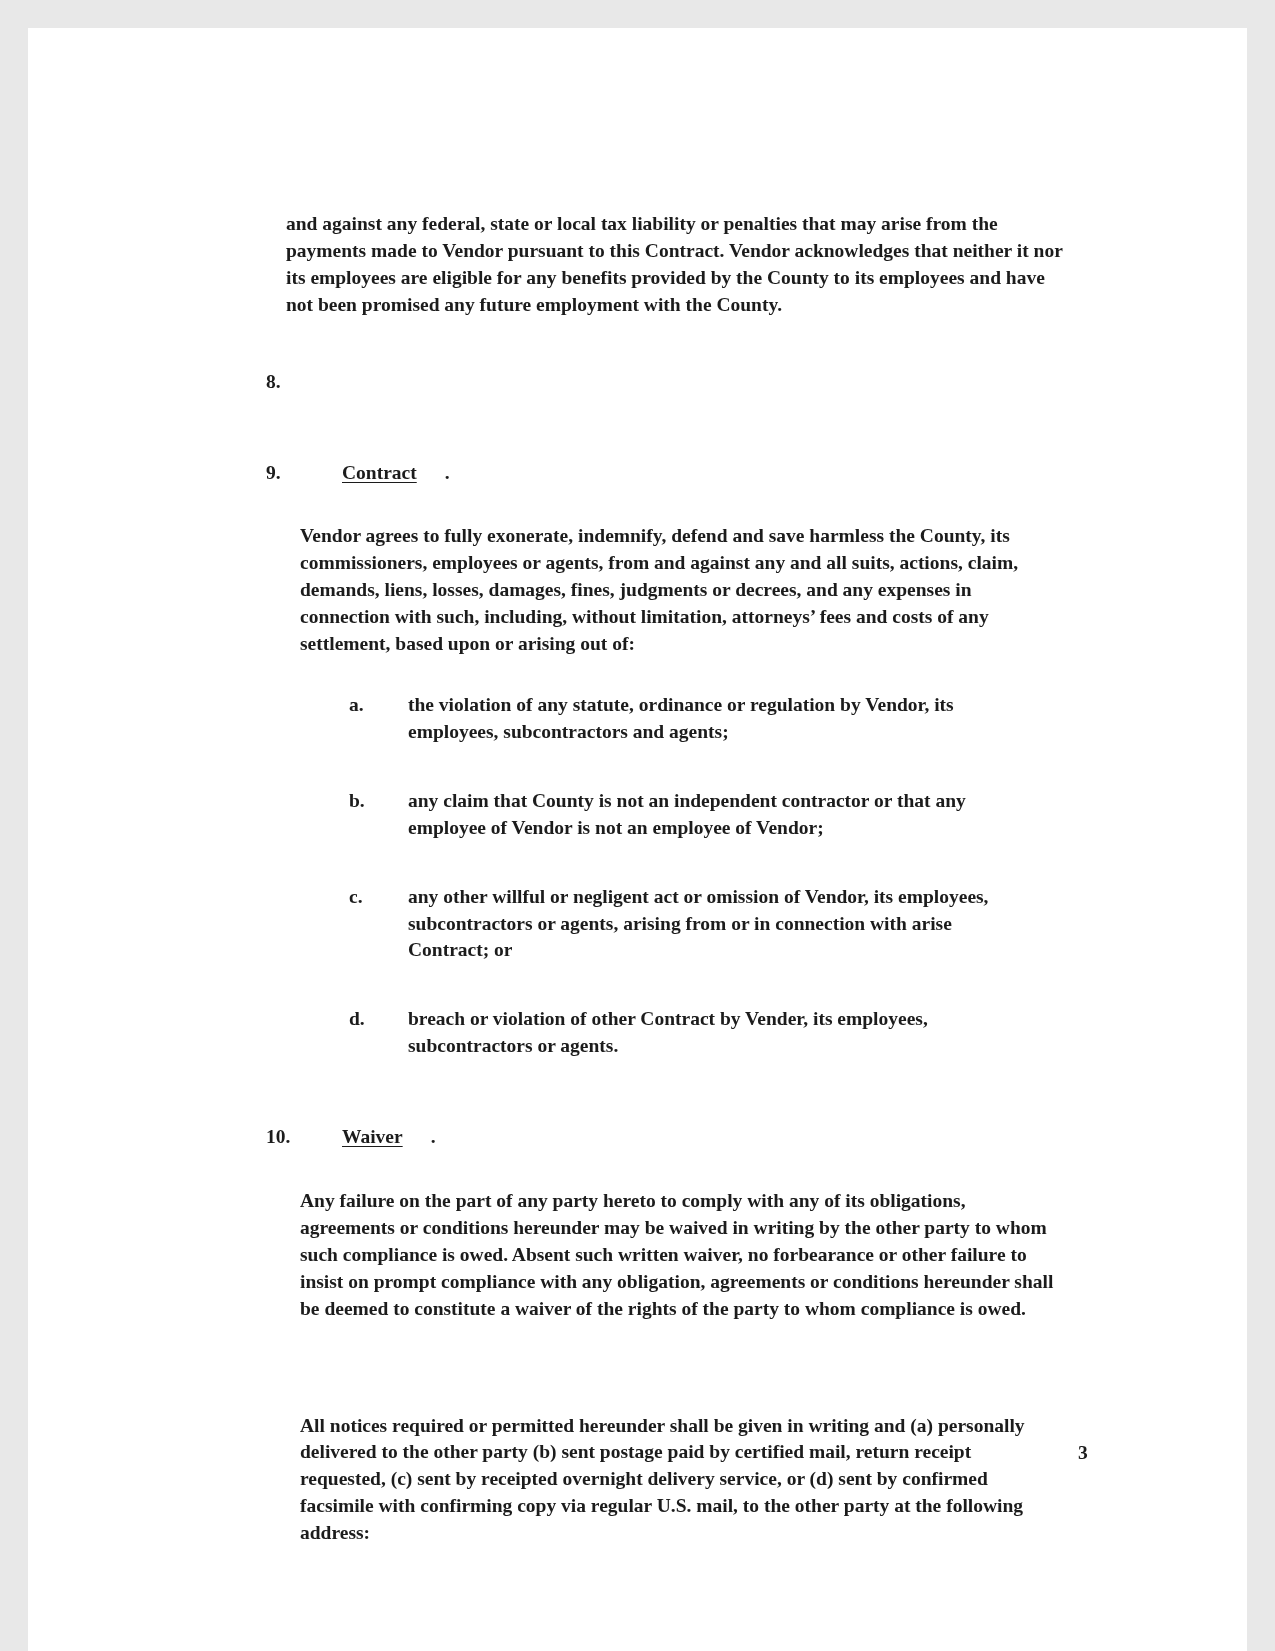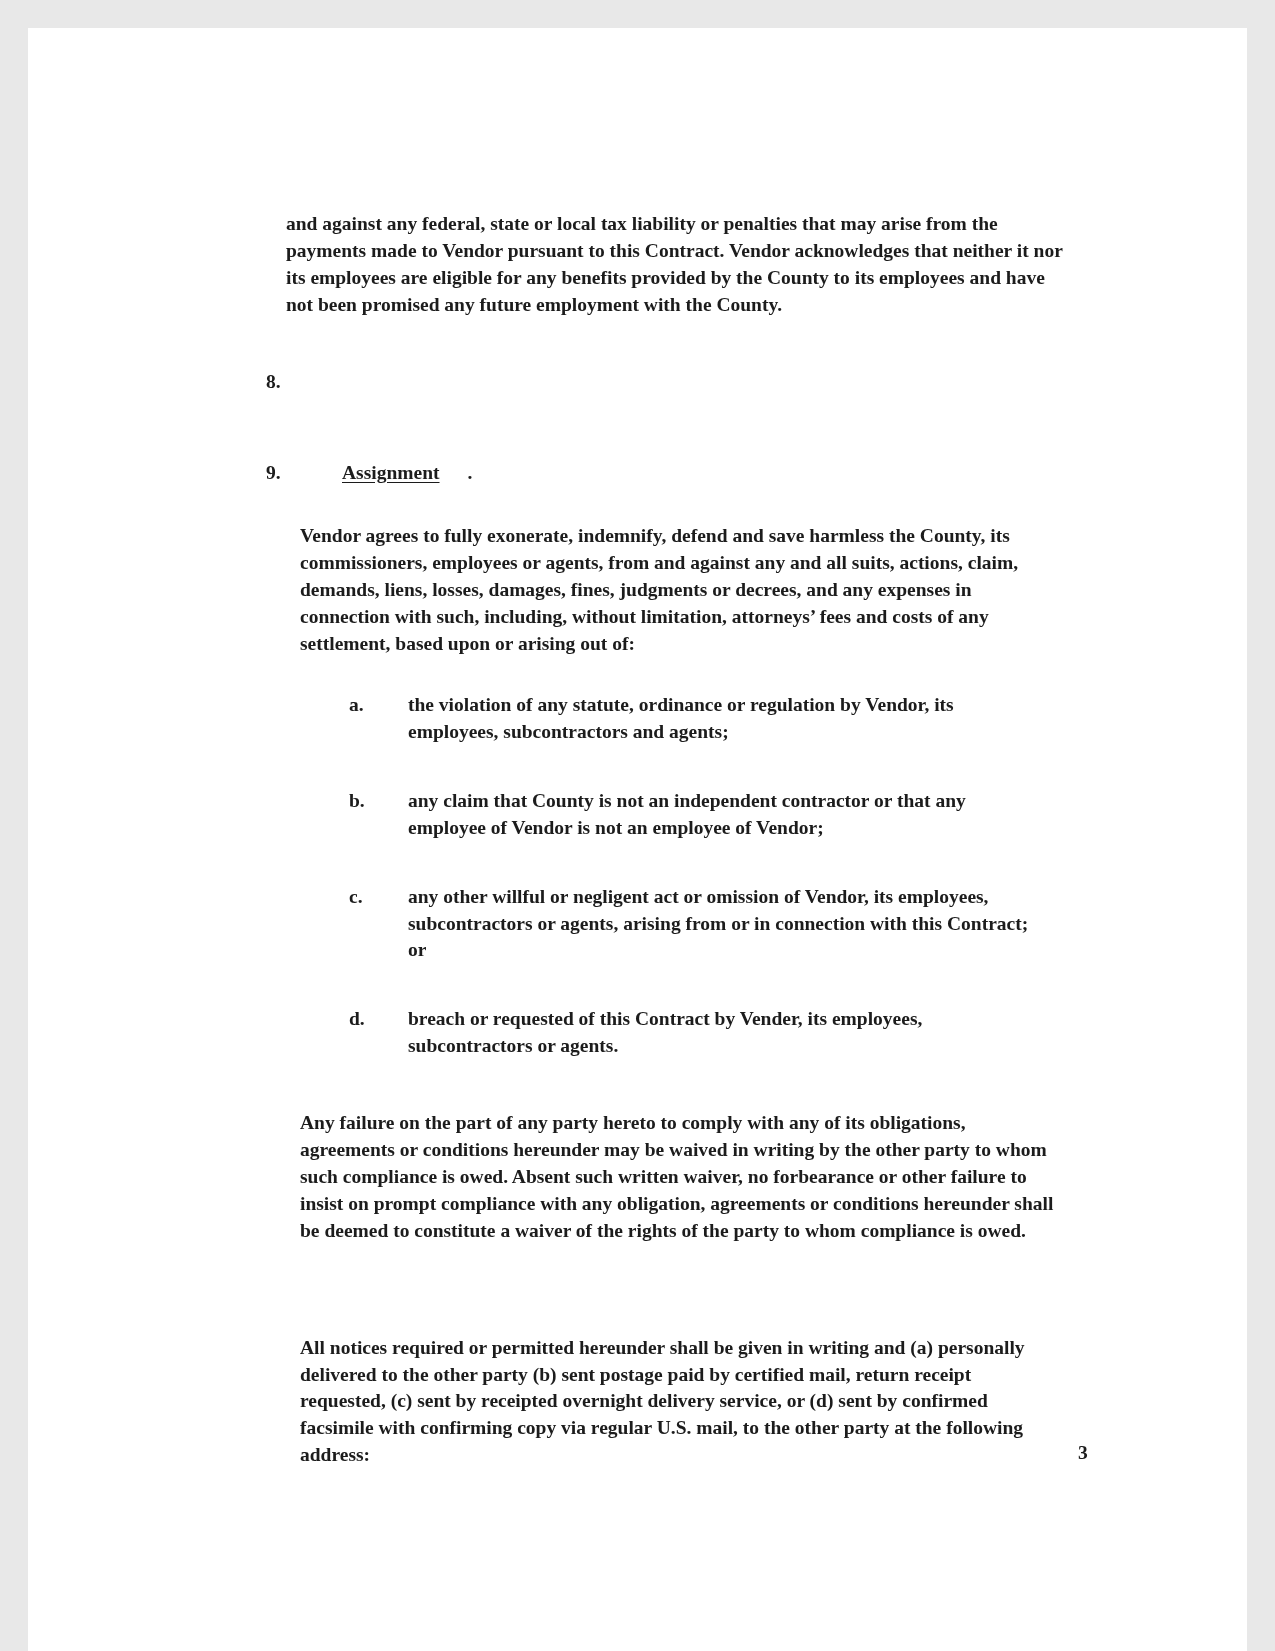--- a/index.html
+++ b/index.html
@@ -51,44 +51,48 @@
 
     <div class="section">
       <div class="sec-head">
         <span class="sec-num">8.</span>
       </div>
     </div>
 
     <div class="section">
       <div class="sec-head">
         <span class="sec-num">9.</span>
-        <span class="sec-title"><span class="u">Assignment</span><span>.</span></span>
+        <span class="sec-title"><span class="u">Contract</span><span>.</span></span>
       </div>
       <p class="para">Vendor agrees to fully exonerate, indemnify, defend and save harmless the County, its commissioners, employees or agents, from and against any and all suits, actions, claim, demands, liens, losses, damages, fines, judgments or decrees, and any expenses in connection with such, including, without limitation, attorneys’ fees and costs of any settlement, based upon or arising out of:</p>
       <div class="sub-list">
         <div class="list-item">
           <span class="li-label">a.</span>
           <span class="li-text">the violation of any statute, ordinance or regulation by Vendor, its employees, subcontractors and agents;</span>
         </div>
         <div class="list-item">
           <span class="li-label">b.</span>
           <span class="li-text">any claim that County is not an independent contractor or that any employee of Vendor is not an employee of Vendor;</span>
         </div>
         <div class="list-item">
           <span class="li-label">c.</span>
-          <span class="li-text">any other willful or negligent act or omission of Vendor, its employees, subcontractors or agents, arising from or in connection with this Contract; or</span>
+          <span class="li-text">any other willful or negligent act or omission of Vendor, its employees, subcontractors or agents, arising from or in connection with arise Contract; or</span>
         </div>
         <div class="list-item">
           <span class="li-label">d.</span>
-          <span class="li-text">breach or requested of this Contract by Vender, its employees, subcontractors or agents.</span>
+          <span class="li-text">breach or violation of other Contract by Vender, its employees, subcontractors or agents.</span>
         </div>
       </div>
     </div>
 
     <div class="section">
+      <div class="sec-head">
+        <span class="sec-num">10.</span>
+        <span class="sec-title"><span class="u">Waiver</span><span>.</span></span>
+      </div>
       <p class="para">Any failure on the part of any party hereto to comply with any of its obligations, agreements or conditions hereunder may be waived in writing by the other party to whom such compliance is owed.  Absent such written waiver, no forbearance or other failure to insist on prompt compliance with any obligation, agreements or conditions hereunder shall be deemed to constitute a waiver of the rights of the party to whom compliance is owed.</p>
     </div>
 
     <div class="section extra-gap">
       <p class="para">All notices required or permitted hereunder shall be given in writing and (a) personally delivered to the other party (b) sent postage paid by certified mail, return receipt requested, (c) sent by receipted overnight delivery service, or (d) sent by confirmed facsimile with confirming copy via regular U.S. mail, to the other party at the following address:</p>
     </div>
 
   </div>
 
   <div class="page-number">3</div>

